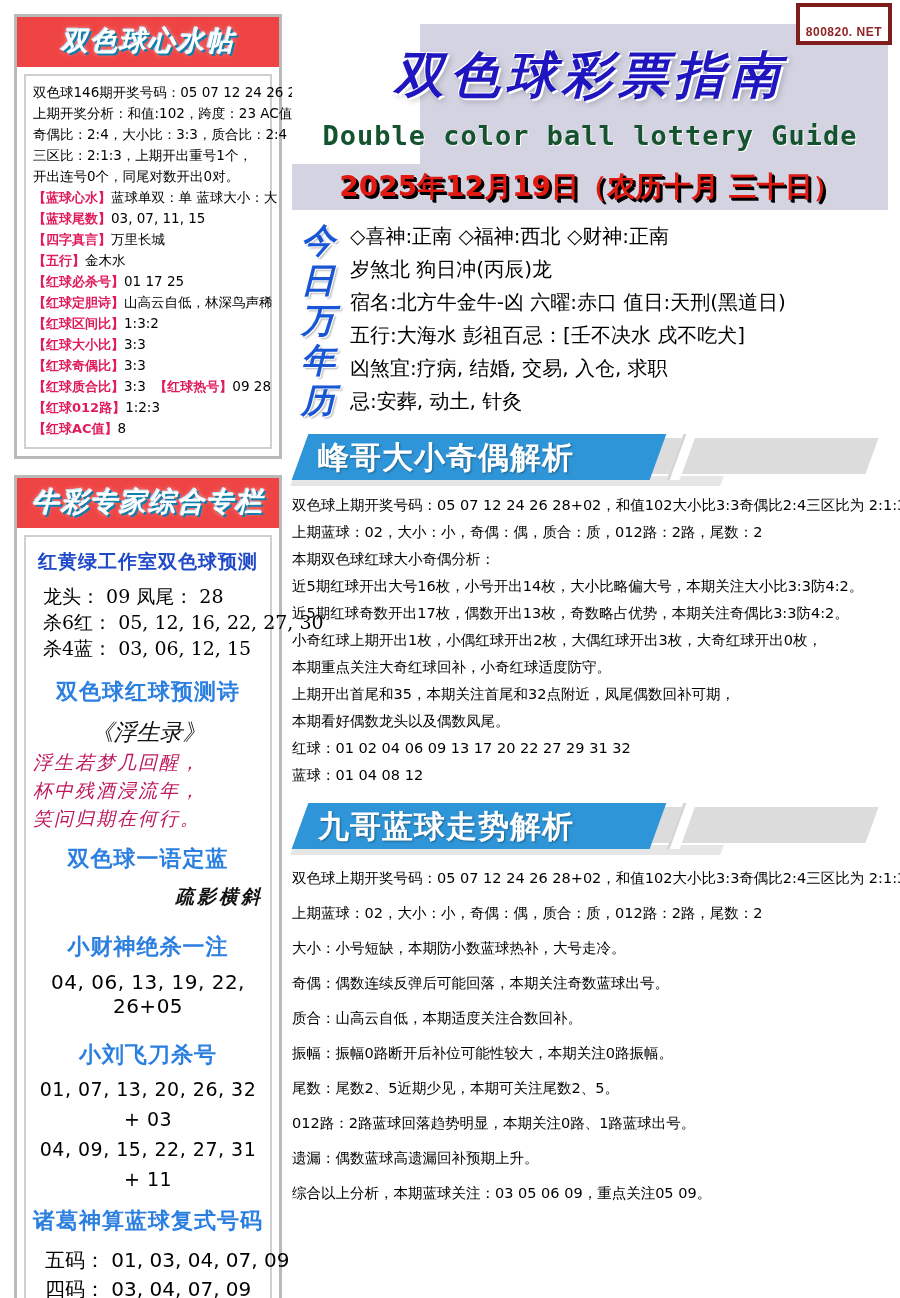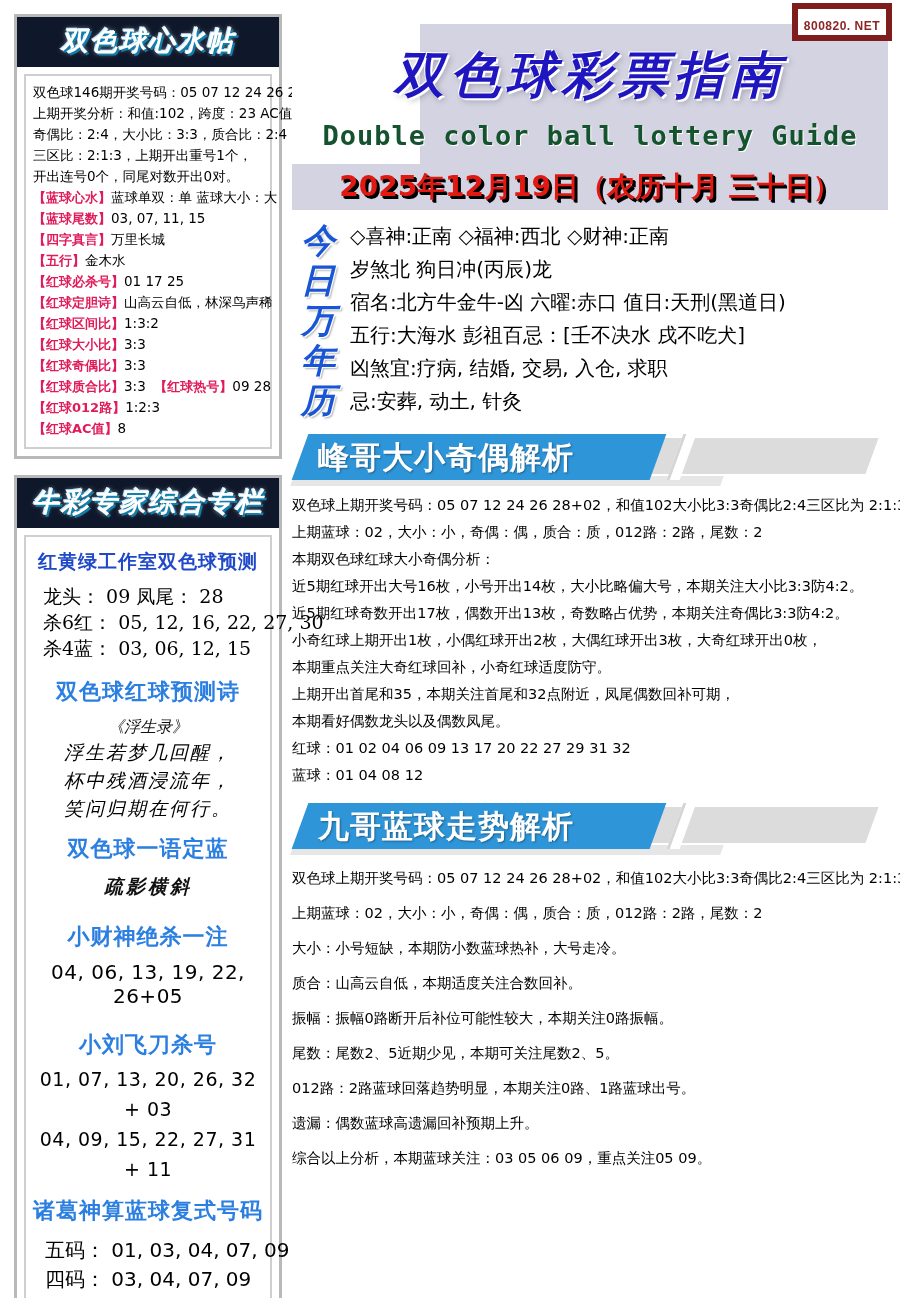--- a/index.html
+++ b/index.html
@@ -8,43 +8,43 @@
     background:#ffffff;
     font-family:"Liberation Sans","DejaVu Sans",sans-serif;
     position:relative;
     overflow:hidden;
   }
   .page{position:relative;width:900px;height:1298px;background:#fff;}
 
   
   .watermark{
     position:absolute;top:3px;right:8px;
-    border:6px solid #7f1d1d;
+    border:4px solid #7f1d1d;
     color:#8f2525;
     font-size:12px;
     font-weight:bold;
-    padding:10px 6px 2px 6px;
+    padding:18px 6px 2px 6px;
     letter-spacing:.5px;
     background:#fff;
     font-family:"Liberation Sans",sans-serif;
     z-index:40;
   }
 
   
   .left-col{
     position:absolute;left:14px;top:14px;width:268px;
   }
   .panel{
     border:3px solid #b9b9b9;
     background:#fff;
     margin-bottom:16px;
     box-sizing:border-box;
   }
   .panel-head{
-    background:#0f172a;
+    background:#ef4444;
     text-align:center;
     padding:6px 2px 8px 2px;
   }
   .panel-head .ht{
     font-family:"DejaVu Sans",sans-serif;
     font-size:27px;
     font-weight:bold;
     color:#ffffff;
     letter-spacing:2px;
     text-shadow:
@@ -99,36 +99,36 @@
     font-family:"DejaVu Serif","Liberation Serif",serif;
     font-size:19px;
     color:#000;
     line-height:26px;
     padding:6px 0 4px 10px;
     white-space:nowrap;
   }
   .poem-title{
     text-align:center;
     font-family:"DejaVu Serif",serif;
-    font-size:16px;
+    font-size:23px;
     font-style:italic;
     color:#111;
     padding-top:6px;
   }
   .poem-line{
-    text-align:center;
+    text-align:left;
     font-family:"DejaVu Serif",serif;
     font-style:italic;
     font-size:19px;
-    color:#000000;
+    color:#be185d;
     line-height:28px;
     letter-spacing:2px;
   }
   .center-bold{
-    text-align:center;
+    text-align:right;
     font-family:"DejaVu Serif",serif;
     font-style:italic;
     font-weight:bold;
     font-size:19px;
     color:#111;
     padding:6px 0 10px 0;
     letter-spacing:3px;
   }
   .nums{
     text-align:center;
@@ -398,20 +398,21 @@
         <div class="grayblock"></div>
         <div class="grayblock2"></div>
         <div class="blueblock"></div>
         <div class="bluetick"></div>
         <div class="sec-title">九哥蓝球走势解析</div>
       </div>
       <div class="sec-body">
         <div class="sec-line sp">双色球上期开奖号码：05 07 12 24 26 28+02，和值102大小比3:3奇偶比2:4三区比为 2:1:3</div>
         <div class="sec-line sp">上期蓝球：02，大小：小，奇偶：偶，质合：质，012路：2路，尾数：2</div>
         <div class="sec-line sp">大小：小号短缺，本期防小数蓝球热补，大号走冷。</div>
+        <div class="sec-line sp">奇偶：偶数连续反弹后可能回落，本期关注奇数蓝球出号。</div>
         <div class="sec-line sp">质合：山高云自低，本期适度关注合数回补。</div>
         <div class="sec-line sp">振幅：振幅0路断开后补位可能性较大，本期关注0路振幅。</div>
         <div class="sec-line sp">尾数：尾数2、5近期少见，本期可关注尾数2、5。</div>
         <div class="sec-line sp">012路：2路蓝球回落趋势明显，本期关注0路、1路蓝球出号。</div>
         <div class="sec-line sp">遗漏：偶数蓝球高遗漏回补预期上升。</div>
         <div class="sec-line sp">综合以上分析，本期蓝球关注：03 05 06 09，重点关注05 09。</div>
       </div>
     </div>
 
   </div>

